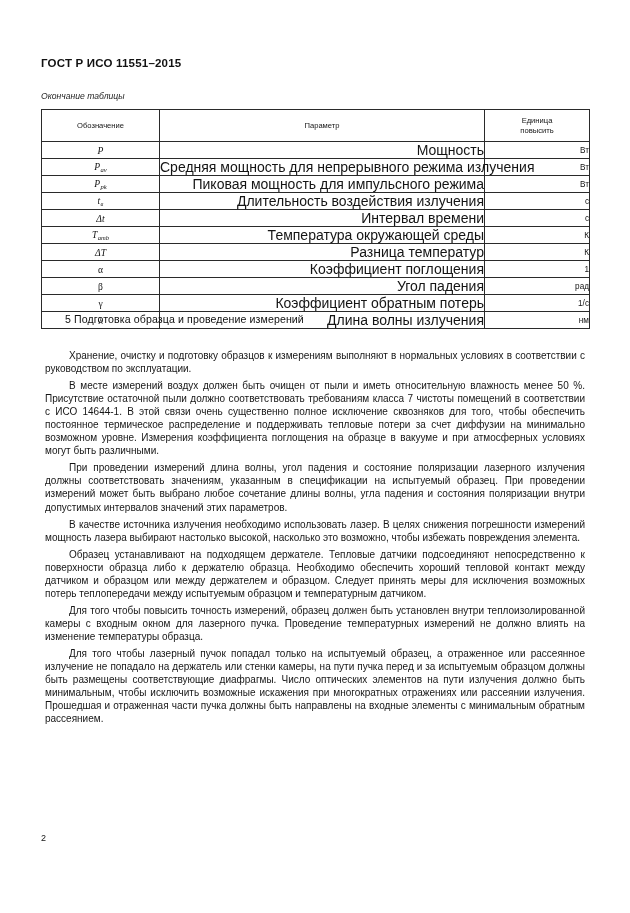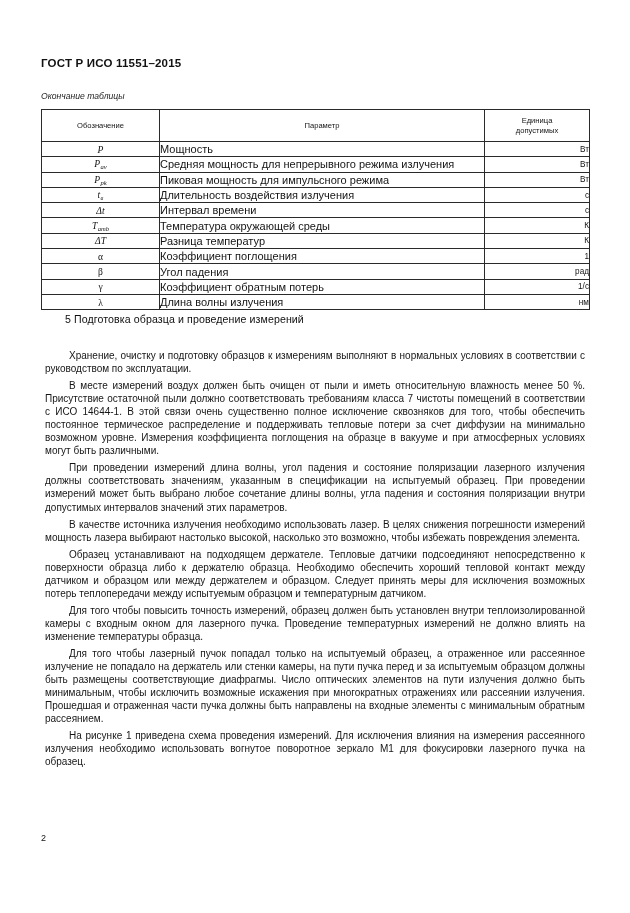--- a/index.html
+++ b/index.html
@@ -77,23 +77,23 @@
     white-space: nowrap;
   }
   .cell-sym .up { font-style: normal; }
   .cell-sym sub {
     font-size: 6.6px;
     font-style: italic;
     vertical-align: -2px;
     margin-left: 0.3px;
   }
   .cell-par {
-    font-size: 11px;
+    font-size: 14px;
     padding-left: 5px;
-    text-align: left;
+    text-align: right;
     white-space: nowrap;
   }
   .cell-unit {
     text-align: right;
     font-size: 8.2px;
   }
   
   .section-heading {
     position: absolute;
     left: 65px;
@@ -140,21 +140,21 @@
       <col class="col-sym">
       <col class="col-par">
       <col class="col-unit">
     </colgroup>
     <thead>
       <tr>
         <th class="col-sym">Обозначение</th>
         <th class="col-par">Параметр</th>
         <th class="col-unit">
           <span>Единица</span><br>
-          <span>допустимых</span>
+          <span>повысить</span>
         </th>
       </tr>
     </thead>
     <tbody id="table-body">
         <tr>
           <td class="cell-sym"><span>P</span></td>
           <td class="cell-par">Мощность</td>
           <td class="cell-unit">Вт</td>
         </tr>
         <tr>
@@ -213,18 +213,17 @@
   <div class="section-heading">5 Подготовка образца и проведение измерений</div>
 
   <div class="body-block" id="body-block">
       <p>Хранение, очистку и подготовку образцов к измерениям выполняют в нормальных условиях в соответствии с руководством по эксплуатации.</p>
       <p>В месте измерений воздух должен быть очищен от пыли и иметь относительную влажность менее 50 %. Присутствие остаточной пыли должно соответствовать требованиям класса 7 чистоты помещений в соответствии с ИСО 14644-1. В этой связи очень существенно полное исключение сквозняков для того, чтобы обеспечить постоянное термическое распределение и поддерживать тепловые потери за счет диффузии на минимально возможном уровне. Измерения коэффициента поглощения на образце в вакууме и при атмосферных условиях могут быть различными.</p>
       <p>При проведении измерений длина волны, угол падения и состояние поляризации лазерного излучения должны соответствовать значениям, указанным в спецификации на испытуемый образец. При проведении измерений может быть выбрано любое сочетание длины волны, угла падения и состояния поляризации внутри допустимых интервалов значений этих параметров.</p>
       <p>В качестве источника излучения необходимо использовать лазер. В целях снижения погрешности измерений мощность лазера выбирают настолько высокой, насколько это возможно, чтобы избежать повреждения элемента.</p>
       <p>Образец устанавливают на подходящем держателе. Тепловые датчики подсоединяют непосредственно к поверхности образца либо к держателю образца. Необходимо обеспечить хороший тепловой контакт между датчиком и образцом или между держателем и образцом. Следует принять меры для исключения возможных потерь теплопередачи между испытуемым образцом и температурным датчиком.</p>
       <p>Для того чтобы повысить точность измерений, образец должен быть установлен внутри теплоизолированной камеры с входным окном для лазерного пучка. Проведение температурных измерений не должно влиять на изменение температуры образца.</p>
       <p>Для того чтобы лазерный пучок попадал только на испытуемый образец, а отраженное или рассеянное излучение не попадало на держатель или стенки камеры, на пути пучка перед и за испытуемым образцом должны быть размещены соответствующие диафрагмы. Число оптических элементов на пути излучения должно быть минимальным, чтобы исключить возможные искажения при многократных отражениях или рассеянии излучения. Прошедшая и отраженная части пучка должны быть направлены на входные элементы с минимальным обратным рассеянием.</p>
-      <p>На рисунке 1 приведена схема проведения измерений. Для исключения влияния на измерения рассеянного излучения необходимо использовать вогнутое поворотное зеркало М1 для фокусировки лазерного пучка на образец.</p>
     </div>
 
   <div class="page-number">2</div>
 
 </div>
 
 </body></html>

